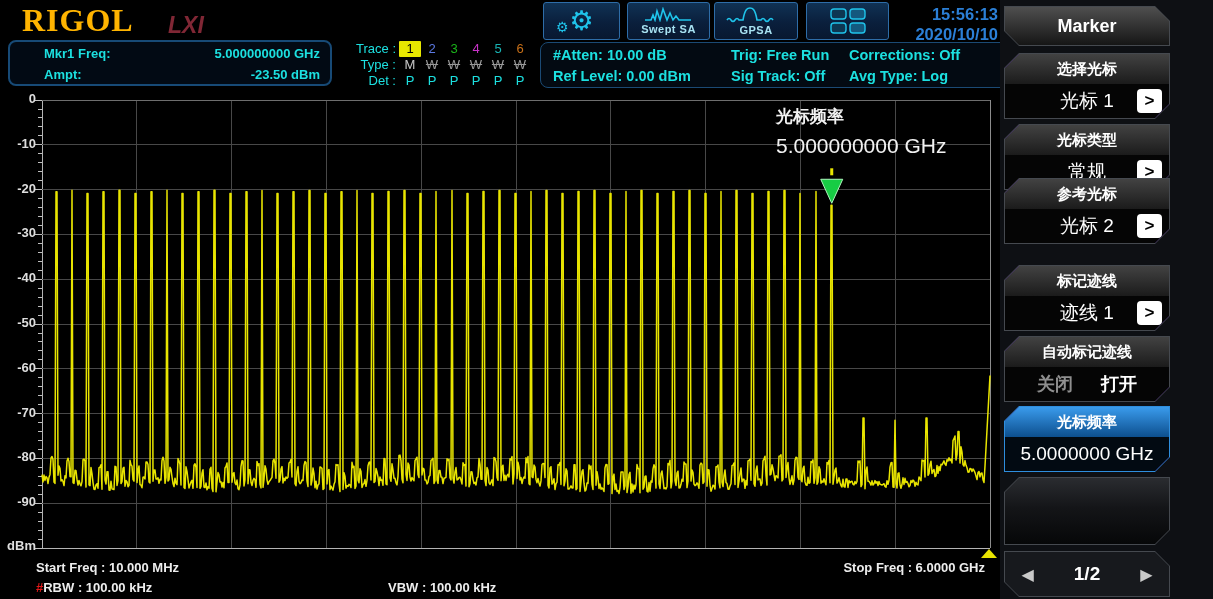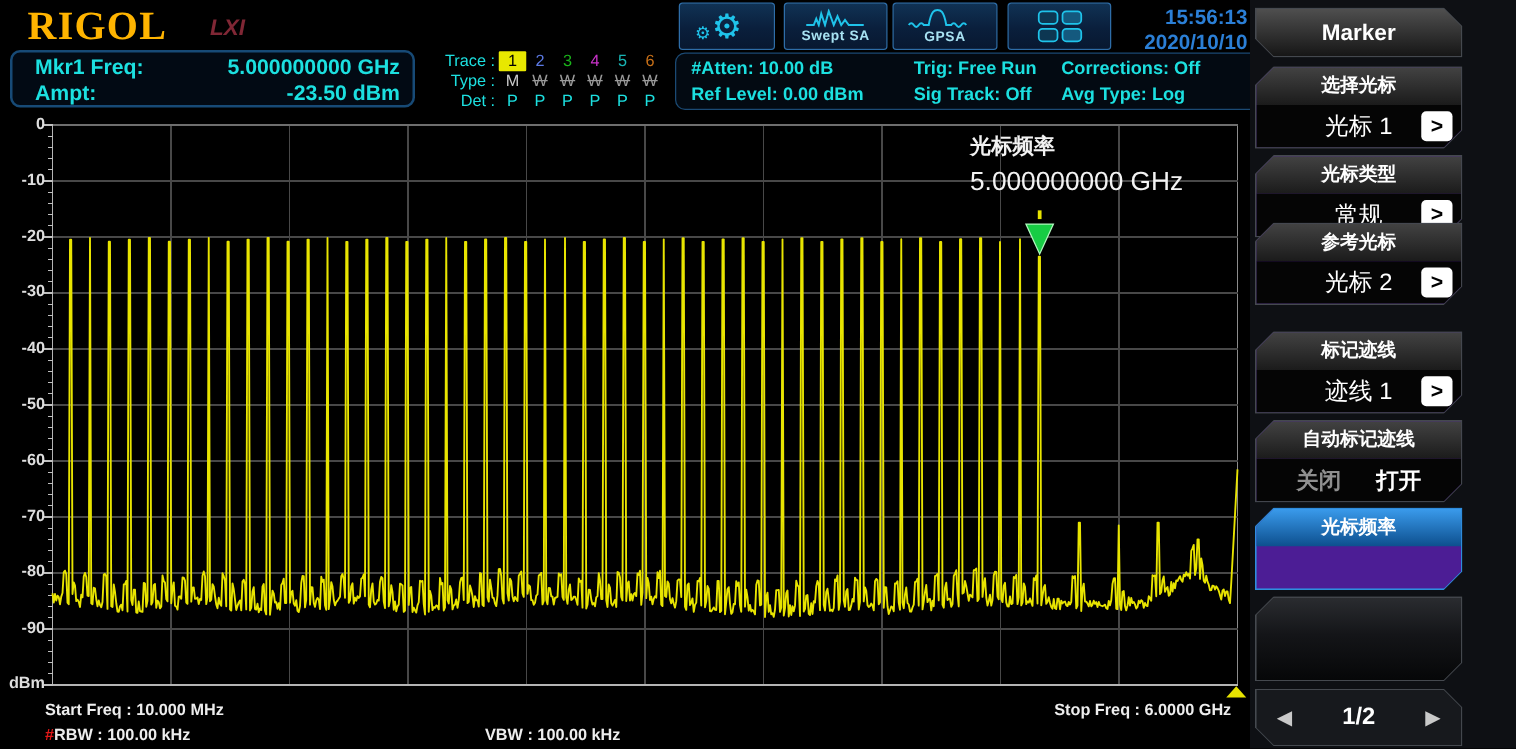--- a/index.html
+++ b/index.html
@@ -1,24 +1,24 @@
 <!DOCTYPE html>
 <html><head>
 <meta charset="utf-8">
 <style>
   html,body{margin:0;padding:0;background:#000;}
   .app{position:relative;width:1213px;height:599px;background:#000;overflow:hidden;
        font-family:"Liberation Sans","DejaVu Sans",sans-serif;-webkit-font-smoothing:antialiased;}
   
   .logo{position:absolute;left:22px;top:2px;font-family:"Liberation Serif","DejaVu Serif",serif;
         font-weight:900;font-size:32px;color:#ffb400;letter-spacing:1px;}
-  .logo-sub{position:absolute;left:168px;top:12px;font-weight:900;font-style:italic;font-size:18px;color:#802735;}
+  .logo-sub{position:absolute;left:168px;top:12px;font-weight:900;font-style:italic;font-size:23px;color:#802735;}
   .mkr-box{position:absolute;left:8px;top:40px;width:324px;height:46px;border:2px solid #174a76;
            border-radius:8px;background:#020a14;box-sizing:border-box;padding:1px 10px 0 14px;}
-  .mkr-row{display:flex;justify-content:space-between;line-height:21px;font-size:17px;font-weight:bold;color:#1ce0e0;}
+  .mkr-row{display:flex;justify-content:space-between;line-height:21px;font-size:13px;font-weight:bold;color:#1ce0e0;margin-left:16px;}
   .mkr-row .lab{padding-left:4px;}
   .trace-panel{position:absolute;left:340px;top:41px;width:196px;font-size:13px;font-weight:normal;}
   .t-row{display:flex;line-height:16px;}
   .t-row .rlab{width:56px;text-align:right;color:#1ce0e0;margin-right:3px;}
   .t-row .cell{width:22px;text-align:center;}
   .tn1{background:#e8e800;color:#000;border-radius:1px;}
   .m-type{color:#c8c8c8;}
   .w-type{color:#9a9a9a;text-decoration:line-through;}
   .det-p{color:#1ce0e0;}
   .settings-box{position:absolute;left:540px;top:42px;width:506px;height:46px;border:1px solid #1b4a74;
@@ -331,20 +331,23 @@
         <div class="g-toggle">
           <span class="tg-off">关闭</span>
           <span class="tg-on">打开</span>
         </div>
       </div>
     </div>
 
     <div class="sk cham-a group sel" style="top:406px">
       <div class="sk-in">
         <div class="g-header">光标频率</div>
+        <div class="g-value">
+          <span>5.0000000 GHz</span>
+        </div>
       </div>
     </div>
 
     <div class="sk cham-a g-empty" style="top:477px;height:68px">
       <div class="sk-in"></div>
     </div>
 
     <div class="sk cham-b pager">
       <div class="sk-in">
         <span class="pg-arrow">◀</span>

